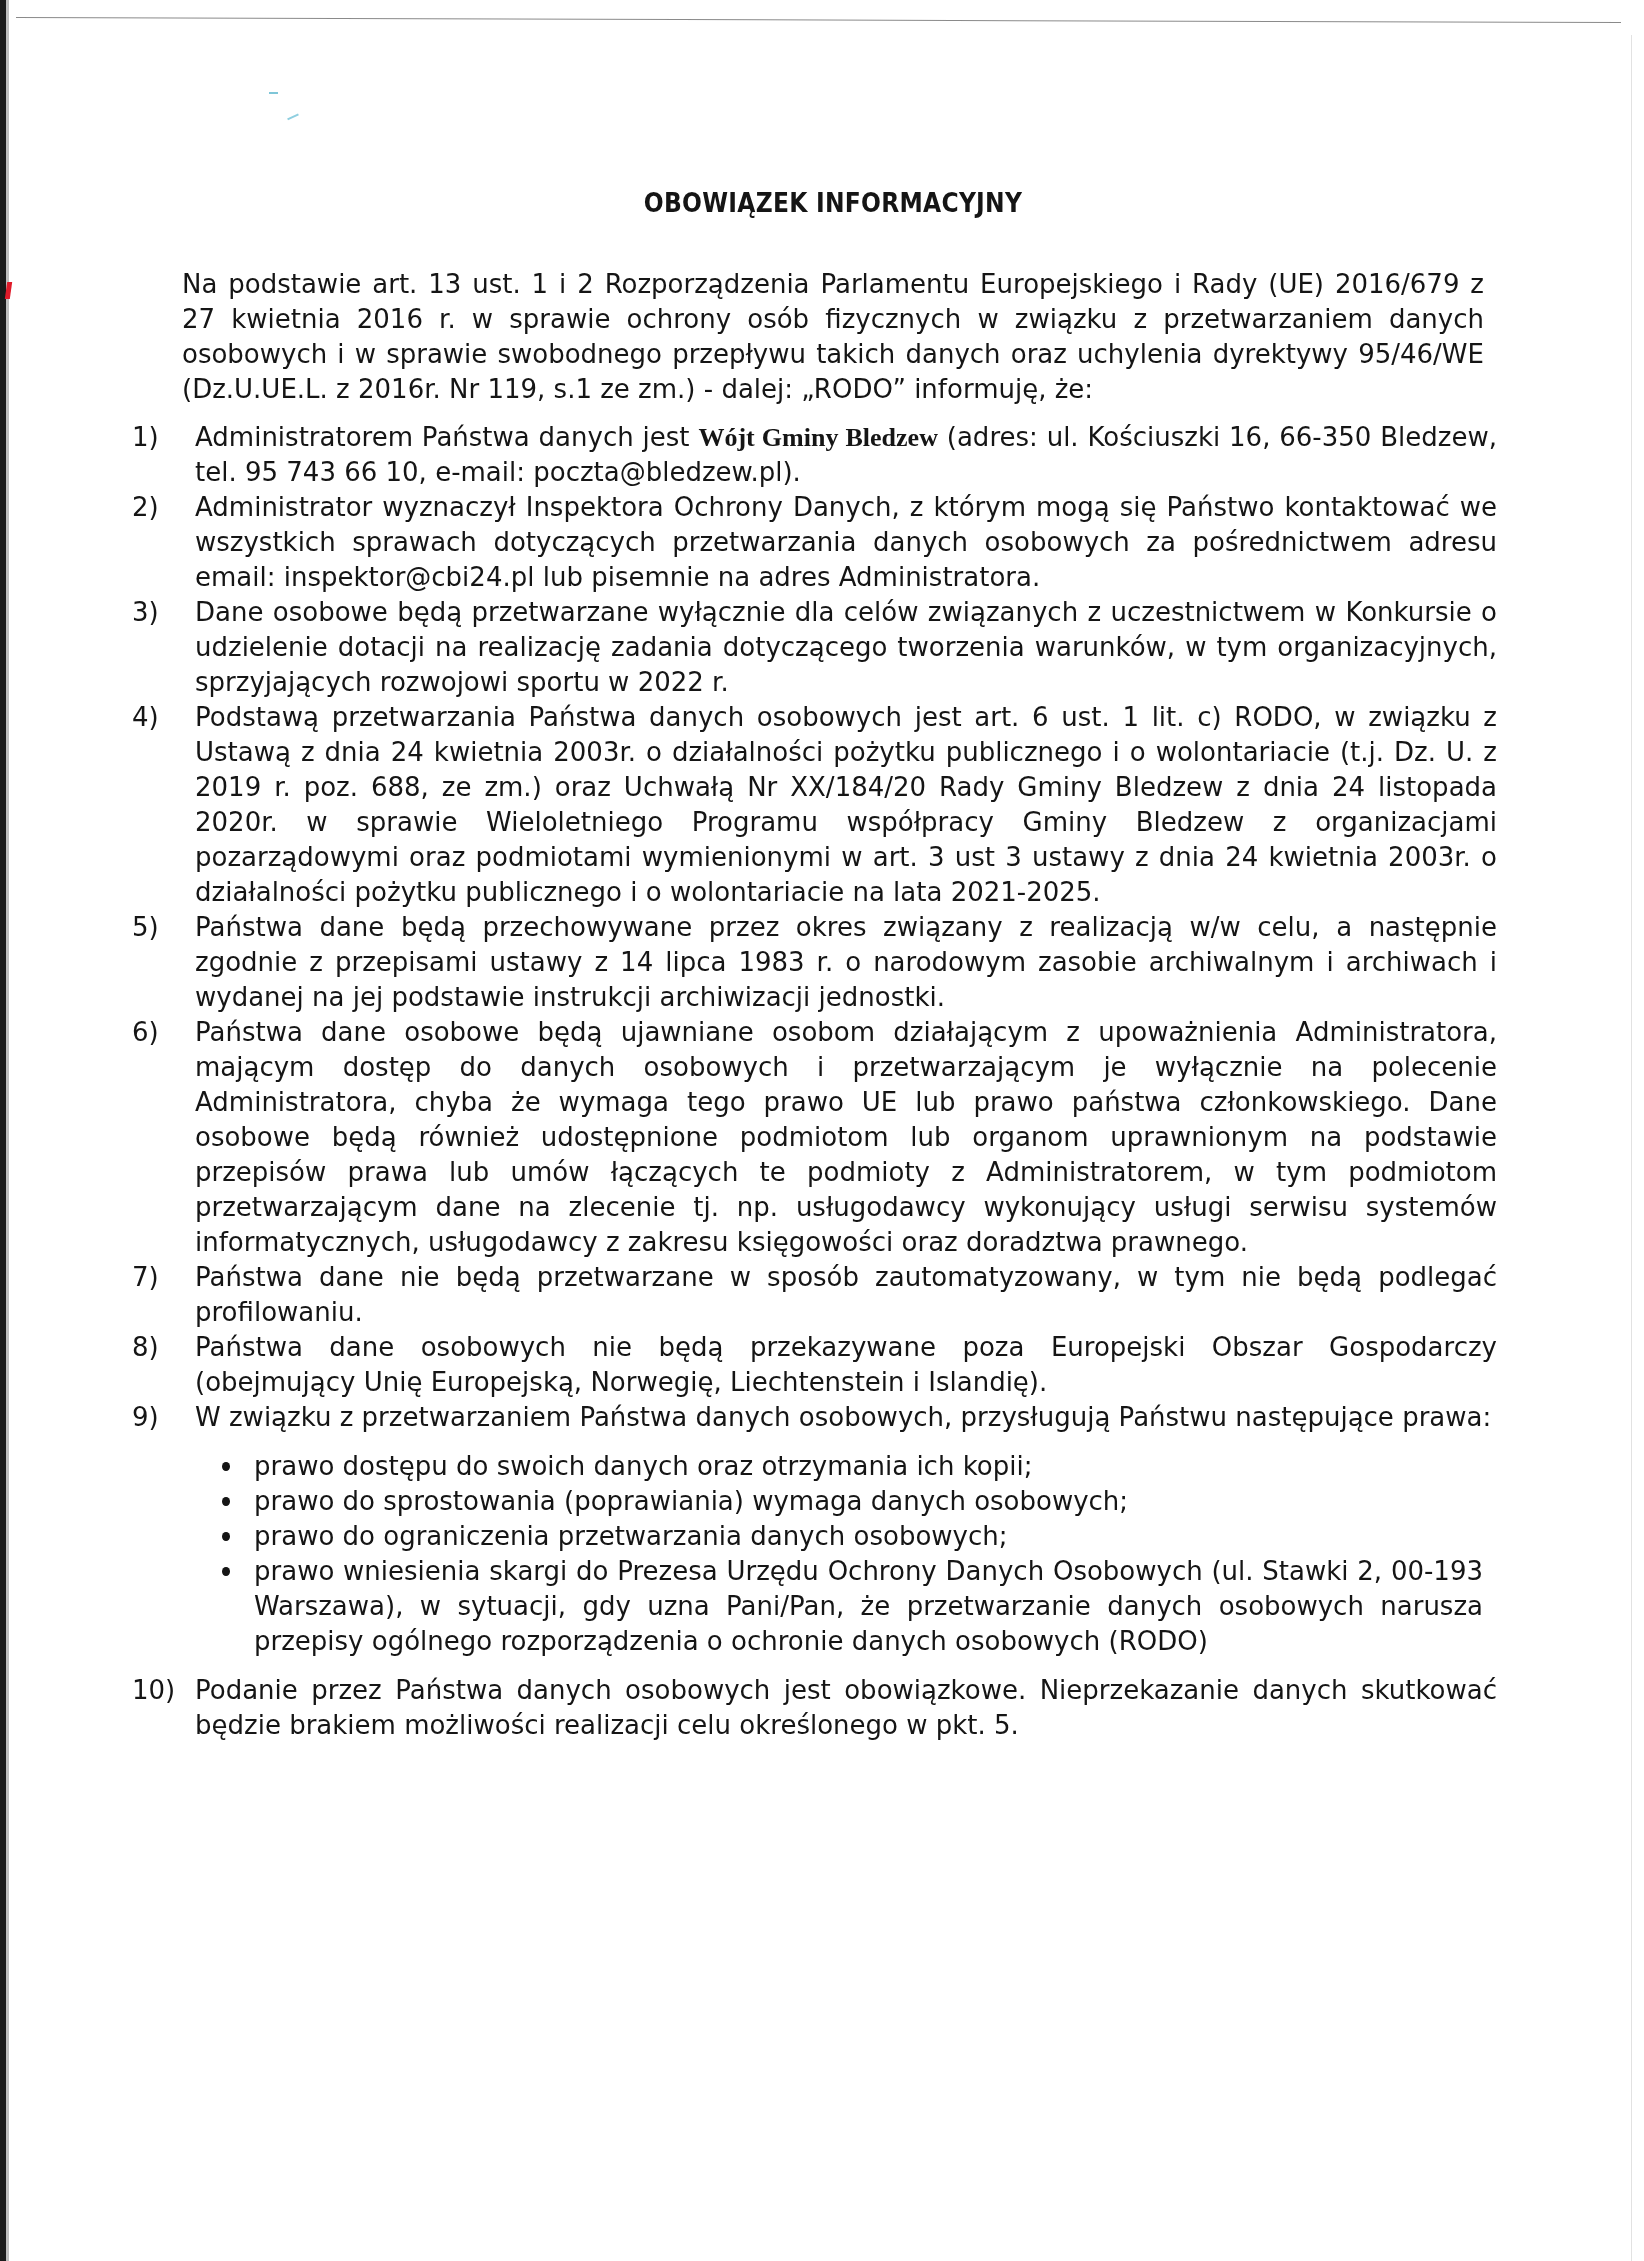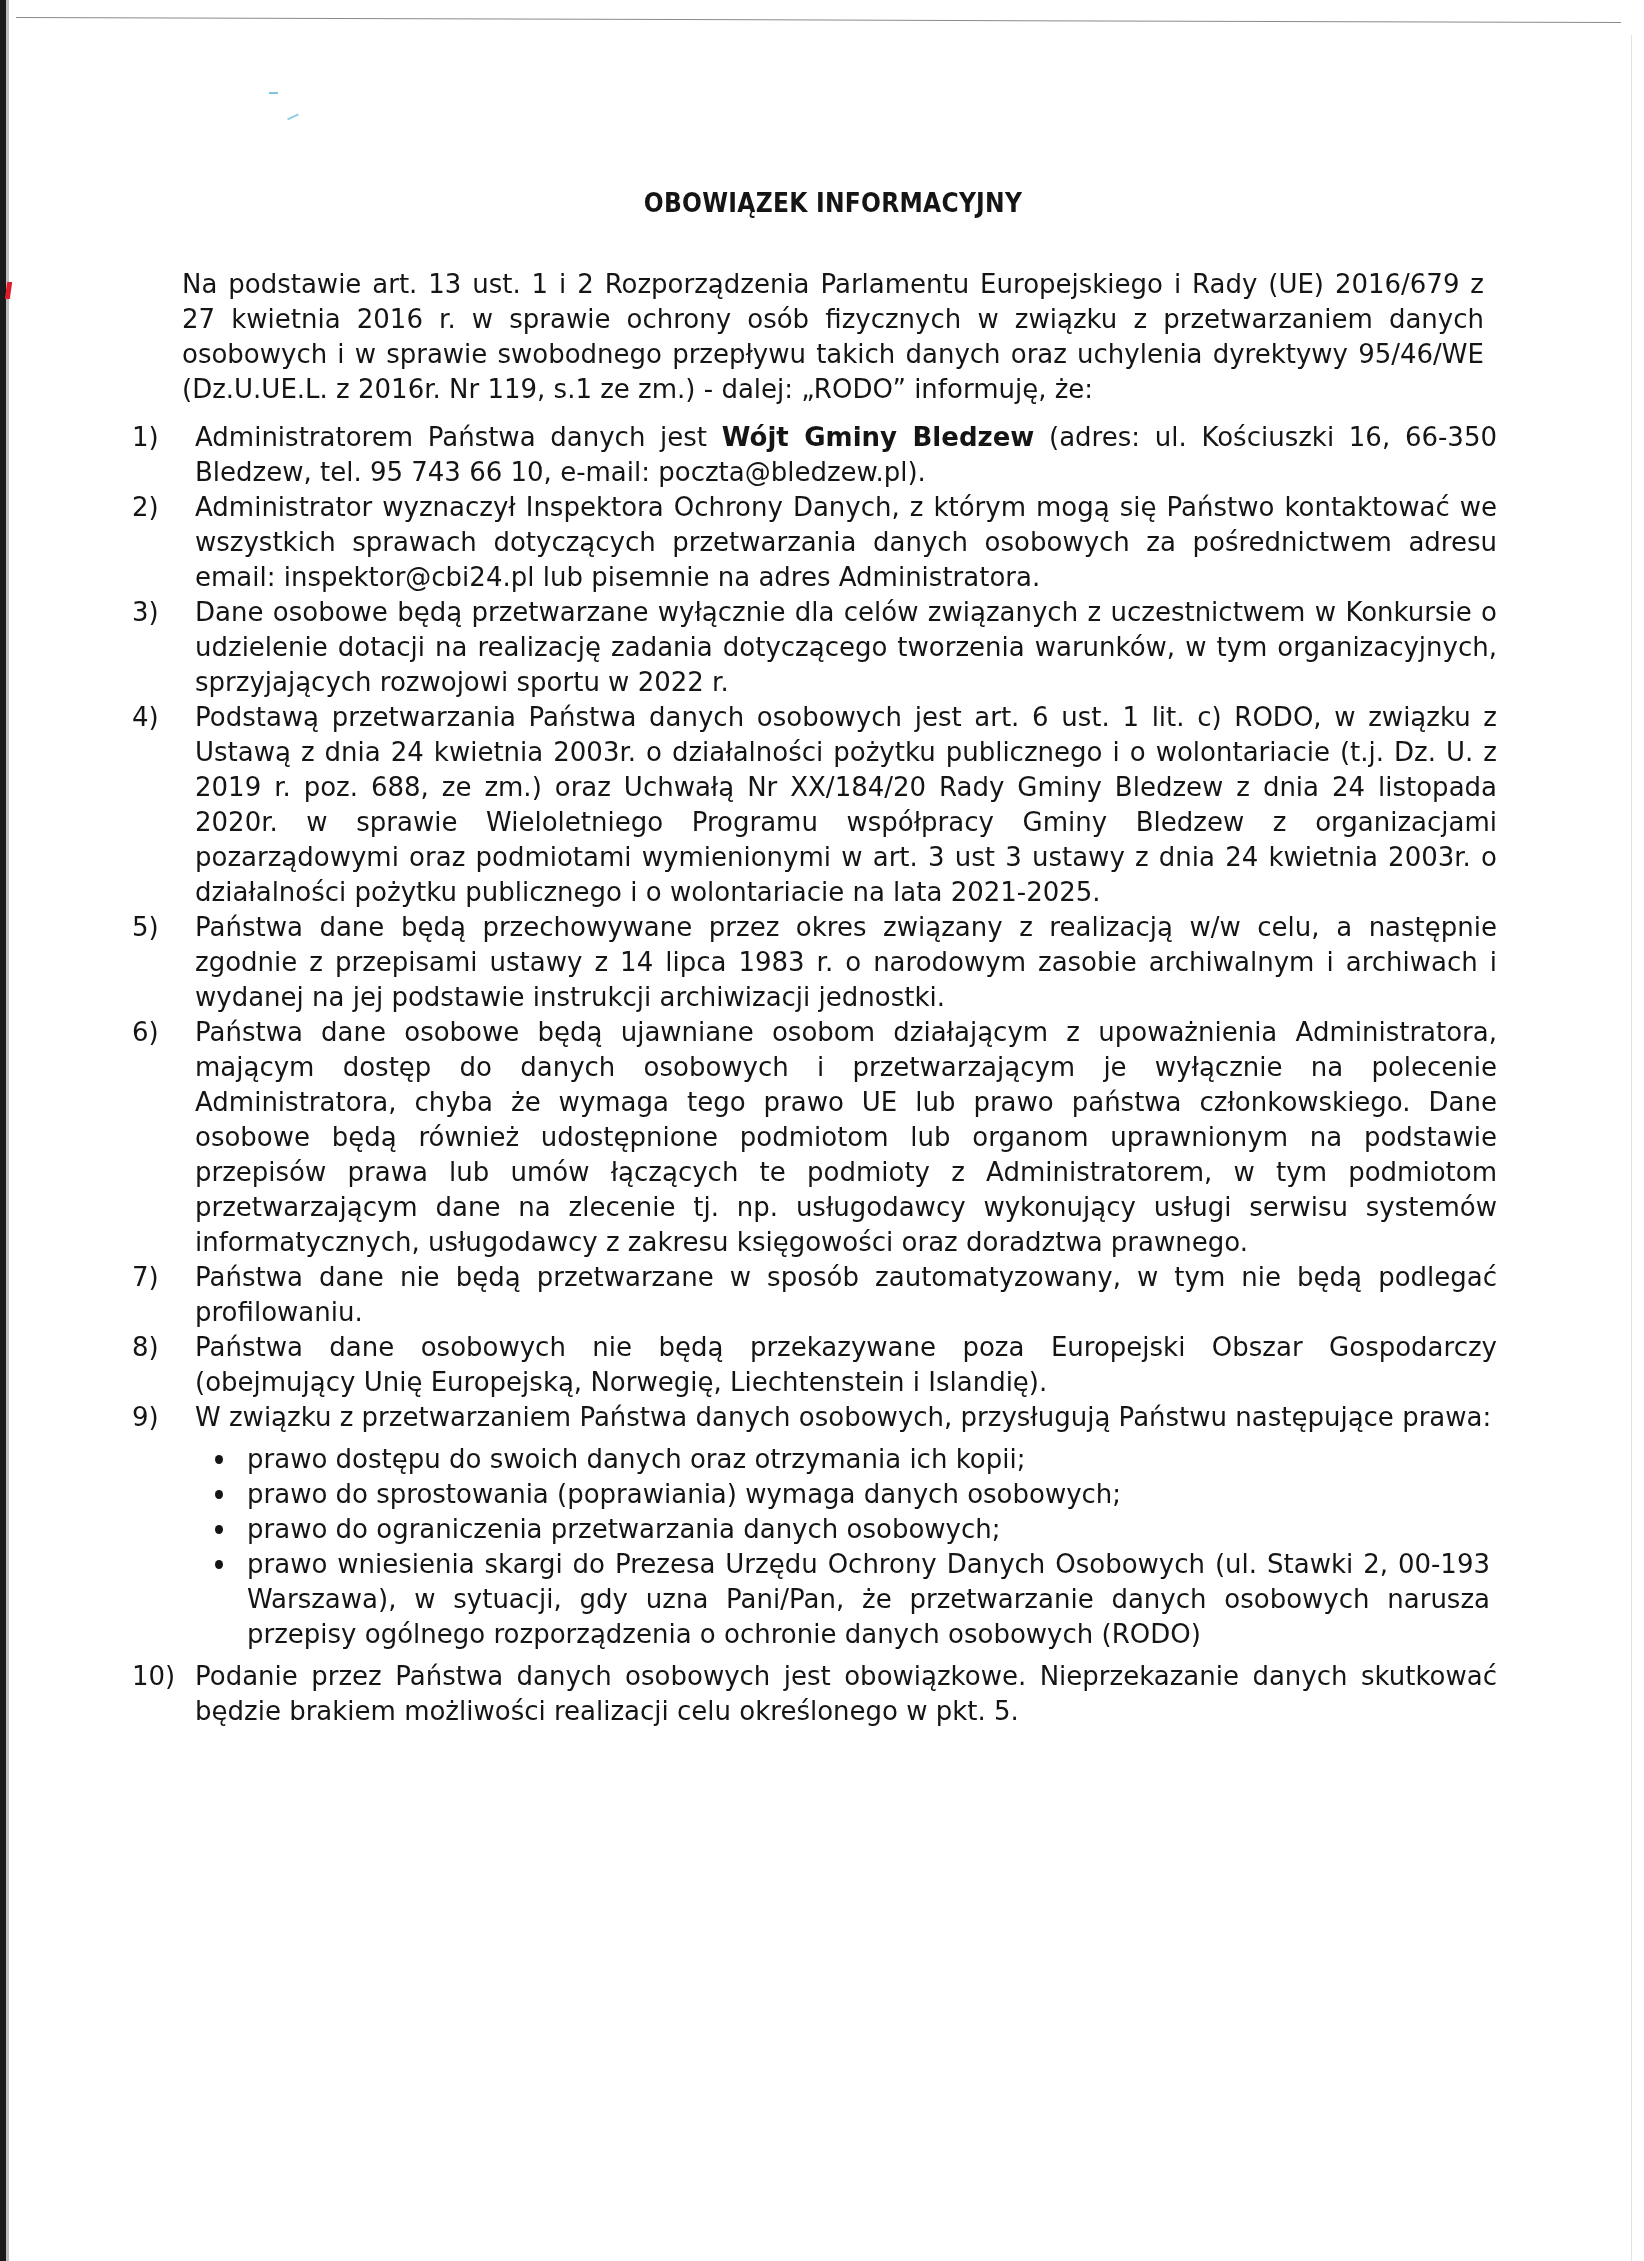--- a/index.html
+++ b/index.html
@@ -11,24 +11,24 @@
   .blue-mark1 { position:absolute; left:269px; top:92px; width:9px; height:1.9px; background:#7fc6d8; }
   .blue-mark2 { position:absolute; left:287px; top:116px; width:11.6px; height:1.9px; background:#8fcfe0; transform:rotate(-25deg); }
   .red-mark { position:absolute; left:6.4px; top:282px; width:5.2px; height:17px; background:#e01b2a; transform:skewX(-8deg); }
   .page { position:absolute; left:169px; top:0; width:1328px; }
   .title { position:absolute; left:0; top:188px; width:1328px; text-align:center; font-weight:bold; font-size:26px; letter-spacing:0.3px; transform:scaleX(0.9); transform-origin:center; }
   .body { position:absolute; left:0; top:254px; width:1328px; font-size:26px; line-height:35px; }
   .para { text-align:justify; margin:13px; }
   .item { position:relative; padding-left:26px; text-align:justify; margin:0; }
   .num { position:absolute; left:-37px; top:0; }
   .num10 { position:absolute; left:-37px; top:0; }
-  .bullets { margin:7px; padding:0; list-style:none; }
+  .bullets { margin:14px; padding:0; list-style:none; }
   .bullet { position:relative; padding-left:45px; text-align:justify; }
   .dot { position:absolute; left:13px; top:13px; width:7.7px; height:9px; border-radius:50%; background:#151515; }
-  b { font-weight:bold; }
+  b { font-weight:bold;font-family:Liberation Serif, serif; }
 </style>
 </head>
 <body>
 
 <div class="scan-edge-left"></div>
 <div class="scan-edge-left2"></div>
 <div class="scan-edge-right"></div>
 <div class="top-rule"></div>
 <div class="blue-mark1"></div>
 <div class="blue-mark2"></div>

